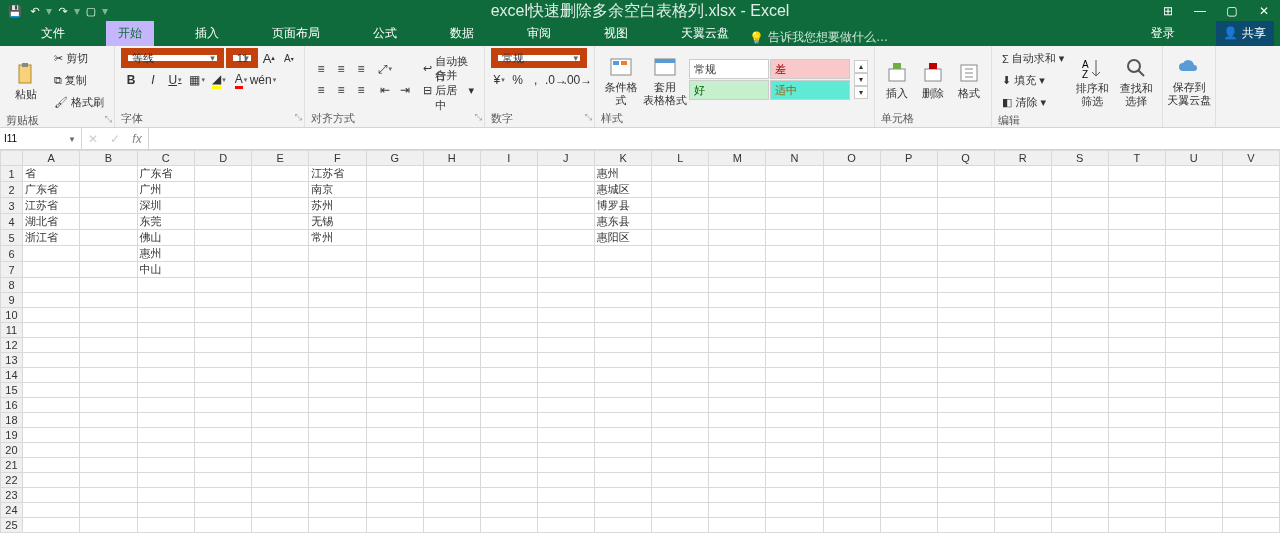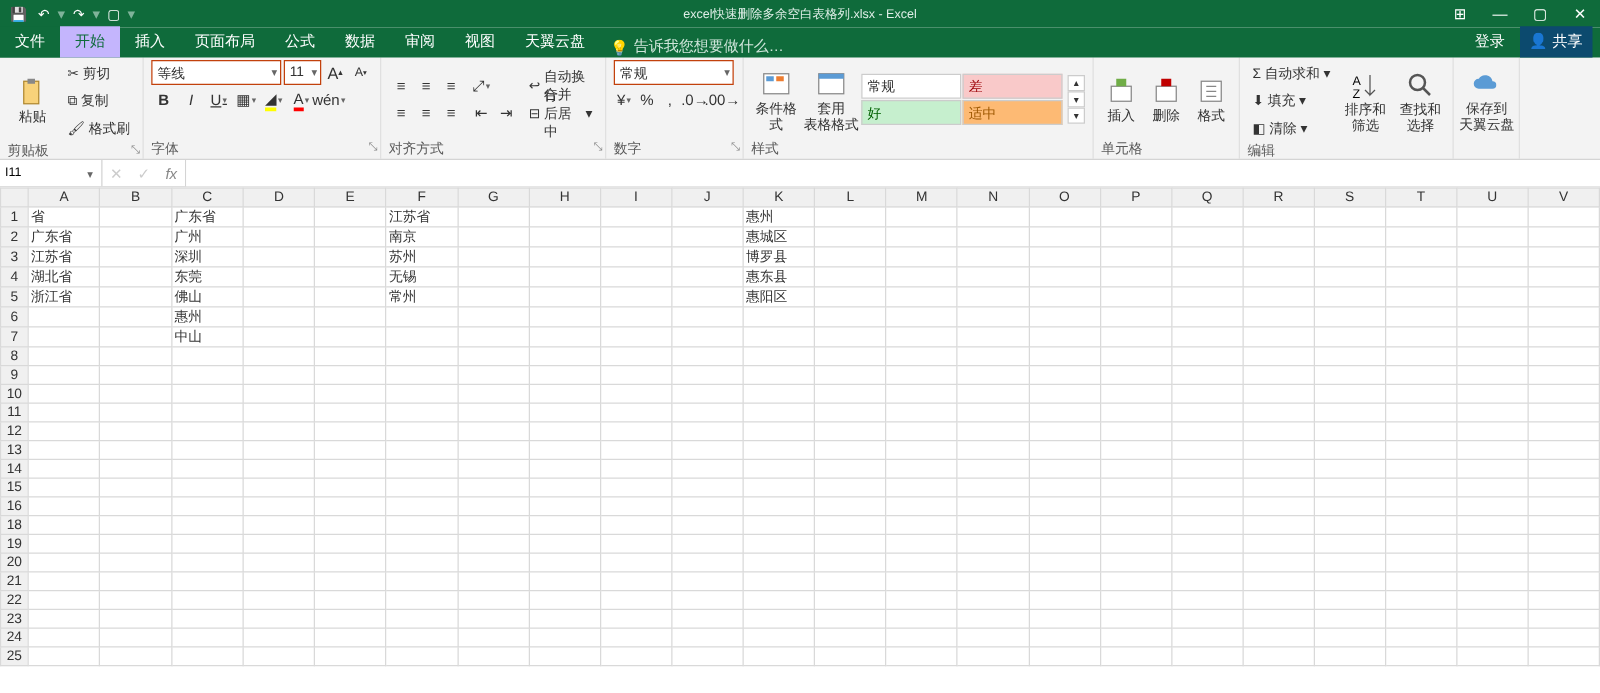--- a/index.html
+++ b/index.html
@@ -3,59 +3,59 @@
 <meta charset="utf-8">
 <style>
 * { box-sizing: border-box; margin: 0; padding: 0; font-family: "Microsoft YaHei", "Segoe UI", sans-serif; }
 body { width: 1280px; height: 554px; overflow: hidden; background: #fff; font-size: 12px; color: #333; }
 
 
 .titlebar { height: 22px; background: #0f6b3b; display: flex; align-items: center; color: #fff; position: relative; }
 .qat { display: flex; align-items: center; gap: 2px; padding-left: 6px; }
 .qat .qbtn { width: 18px; height: 18px; display:flex;align-items:center;justify-content:center; font-size:11px; cursor:pointer; }
 .qat .sep { color:#7fb39a; }
-.title { position:absolute; left:50%; transform:translateX(-50%); font-size:10px; color:#dfeee7; }
+.title { position:absolute; left:50%; transform:translateX(-50%); font-size:16px; color:#dfeee7; }
 .winctrl { margin-left:auto; display:flex; }
 .winctrl div { width:32px; height:22px; display:flex; align-items:center; justify-content:center; font-size:12px; cursor:pointer; }
 
 
 .tabs { height: 24px; background: #0f6b3b; display:flex; align-items:flex-end; color:#fff; font-size:12px; position:relative; }
-.tab { padding: 4px 12px; cursor:pointer; }
+.tab { padding: 4px 12px; cursor:pointer;margin-left:29px; }
 .tab.file { background:#0f6b3b; }
 .tab.active { background:#c4b5fd; color:#0f6b3b; }
 .tell { display:flex; align-items:center; padding:0 8px; color:#cfe5da; font-size:12px; gap:4px; }
 .right-tabs { position:absolute; right:6px; display:flex; align-items:center; gap:4px; }
 .right-tabs .tab { padding:4px 8px; }
 
 
 .ribbon { height: 82px; background:#f3f3f3; border-bottom:1px solid #d4d4d4; display:flex; }
 .group { border-right:1px solid #e0e0e0; display:flex; flex-direction:column; padding:2px 6px 0; }
 .group-body { flex:1; display:flex; align-items:center; gap:4px; }
 .group-label { height:16px; font-size:11px; color:#5a5a5a; position:relative; }
 .group-label .launcher { position:absolute; right:-4px; top:1px; font-size:9px; color:#8a8a8a; cursor:pointer; }
 
 .bigbtn { display:flex; flex-direction:column; align-items:center; gap:2px; width:40px; cursor:pointer; font-size:11px; padding-top:2px;}
 .bigbtn svg { width:24px; height:24px; }
 .bigbtn .lbl { line-height:1.1; text-align:center; }
 
 .col { display:flex; flex-direction:column; gap:1px; }
 .smallbtn { height:21px; display:flex; align-items:center; gap:3px; font-size:11px; cursor:pointer; padding:0 4px; }
 
-.combo { height:20px; border:1px solid #c2410c; background:#fff; display:flex; align-items:center; padding:0 14px 0 4px; font-size:11px; position:relative; cursor:pointer; }
+.combo { height:20px; border:7px solid #c2410c; background:#fff; display:flex; align-items:center; padding:0 14px 0 4px; font-size:11px; position:relative; cursor:pointer; }
 .combo::after { content:"▾"; position:absolute; right:2px; font-size:9px; color:#666; }
 
 .iconbtn { width:20px; height:20px; display:flex; align-items:center; justify-content:center; cursor:pointer; font-size:12px; }
 .iconbtn.dd::after { content:"▾"; font-size:7px; margin-left:1px; color:#666; }
 
 .stylebox { display:grid; grid-template-columns: 80px 80px; grid-template-rows: 20px 20px; gap:1px; }
 .stylecell { border:1px solid #ccc; display:flex; align-items:center; padding:0 4px; font-size:11px; cursor:pointer; }
 .stylecell.normal { background:#fff; }
 .stylecell.bad { background:#f9c9c9; color:#9c0006; }
 .stylecell.good { background:#c6efce; color:#006100; }
-.stylecell.neutral { background:#fdba74; color:#9c5700; }
+.stylecell.neutral { background:#5eead4; color:#9c5700; }
 .stylespin { display:flex; flex-direction:column; }
 .stylespin div { width:14px; height:13px; border:1px solid #ccc; font-size:8px; display:flex;align-items:center;justify-content:center; cursor:pointer; background:#fff; }
 
 
 .fxbar { height:22px; border-bottom:1px solid #d4d4d4; display:flex; align-items:stretch; }
 .namebox { width:82px; border-right:1px solid #d4d4d4; display:flex; align-items:center; }
 .namebox input { border:none; width:64px; padding:0 4px; font-size:10px; outline:none; }
 .namebox .dd { width:16px; text-align:center; font-size:9px; color:#666; cursor:pointer; }
 .fxbtns { display:flex; align-items:center; border-right:1px solid #d4d4d4; }
 .fxbtns div { width:22px; text-align:center; font-size:12px; color:#888; cursor:pointer; }

